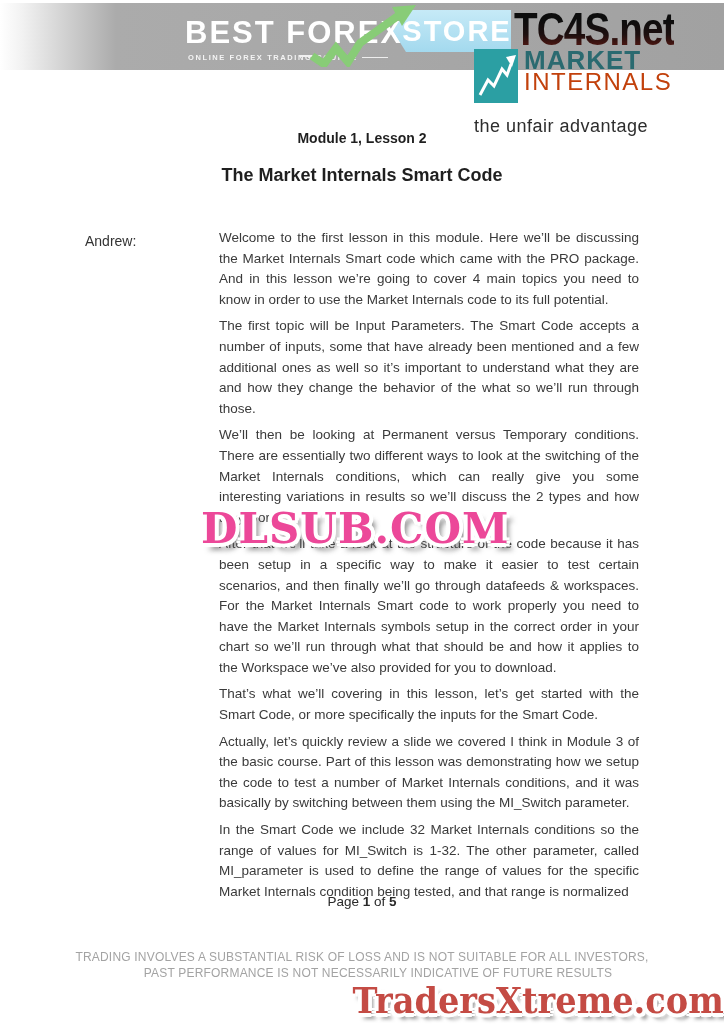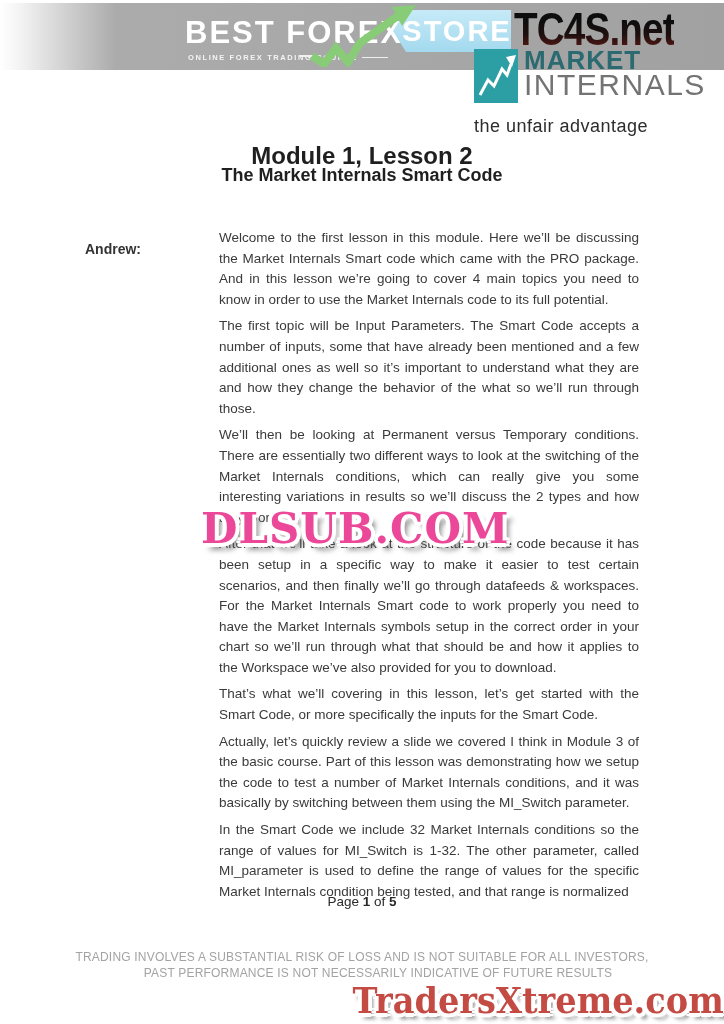--- a/index.html
+++ b/index.html
@@ -41,38 +41,38 @@
   .mi-square{
     position:absolute;left:474px;top:49px;width:44px;height:54px;
     background:#2b9fa3;z-index:5;
   }
   .mi-market{
     position:absolute;left:524px;top:45px;z-index:5;
     font-size:26px;font-weight:bold;color:#2a6a70;letter-spacing:1px;white-space:nowrap;
   }
   .mi-internals{
     position:absolute;left:524px;top:68px;z-index:5;
-    font-size:30px;font-weight:400;color:#737373;letter-spacing:1.5px;white-space:nowrap;
+    font-size:24px;font-weight:400;color:#c2410c;letter-spacing:1.5px;white-space:nowrap;
   }
   .mi-tagline{
     position:absolute;left:474px;top:88px;z-index:5;
     font-size:18px;font-weight:500;color:#2d2d2d;letter-spacing:0.5px;white-space:nowrap;margin-top:28px;
   }
   
   .doc-title1{
     position:absolute;left:0;top:130px;width:724px;text-align:center;
-    font-size:24px;font-weight:bold;color:#1f1f1f;margin-top:12px;
+    font-size:14px;font-weight:bold;color:#1f1f1f;
   }
   .doc-title2{
     position:absolute;left:0;top:165px;width:724px;text-align:center;
     font-size:18px;font-weight:bold;color:#1f1f1f;
   }
   .speaker{
-    position:absolute;left:85px;top:241px;
-    font-size:14px;font-weight:bold;color:#333333;
+    position:absolute;left:85px;top:233px;
+    font-size:14px;font-weight:normal;color:#333333;
   }
   .paragraphs{
     position:absolute;left:219px;top:228px;width:420px;
   }
   .paragraphs p{
     margin:0 0 6px 0;text-align:justify;
     font-size:13.5px;line-height:20.6px;color:#3a3a3a;
   }
   
   .wm-dlsub{

